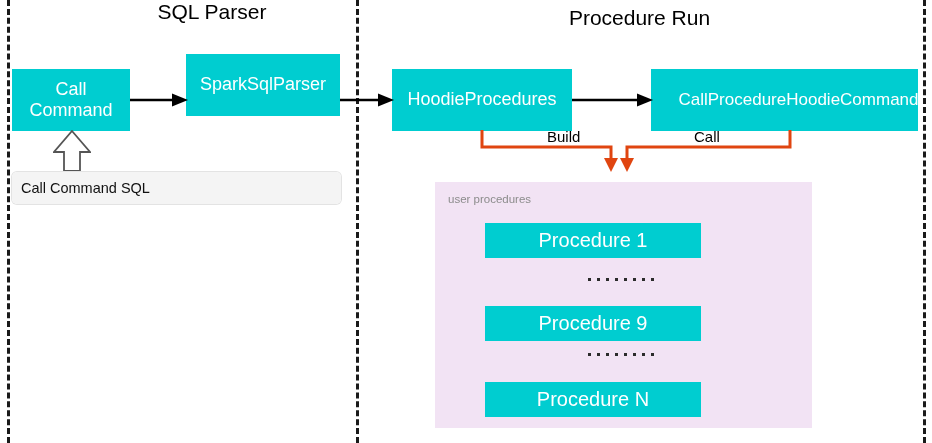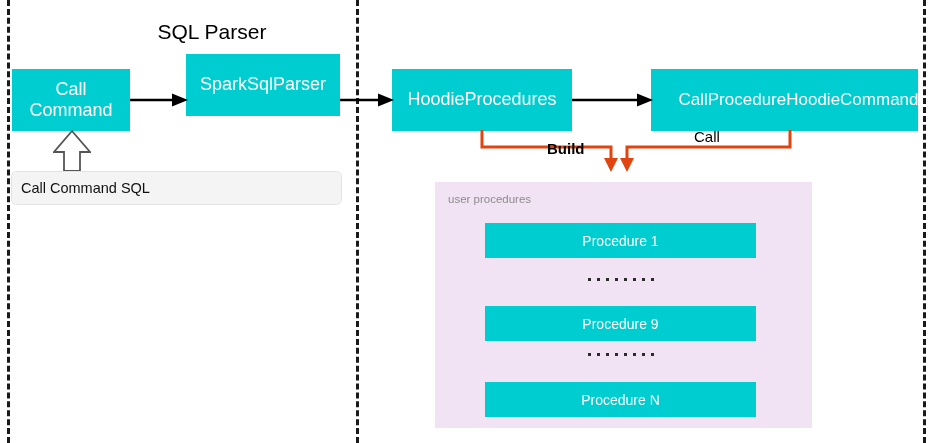--- a/index.html
+++ b/index.html
@@ -32,21 +32,21 @@
   #divider-right  { left: 923px; }
 
   
   .section-title {
     position: absolute;
     font-size: 21px;
     color: #000000;
     white-space: nowrap;
     text-align: center;
   }
-  #title-sql-parser    { left: 0px;   top: 20px;  width: 424px; }
+  #title-sql-parser    { left: 0px;   top: 0;  width: 424px; }
   #title-procedure-run { left: 356px; top: 6px;  width: 567px; }
 
   
   .box {
     position: absolute;
     background: #00cdd0;
     color: #ffffff;
     display: flex;
     align-items: center;
     justify-content: center;
@@ -123,21 +123,21 @@
     top: 125px;
     width: 340px;
     height: 52px;
   }
   .orange-label {
     position: absolute;
     font-size: 15px;
     color: #000000;
     white-space: nowrap;
   }
-  #label-build { left: 547px; top: 140px; font-weight: bold; }
+  #label-build { left: 547px; top: 128px; }
   #label-call  { left: 694px; top: 128px; }
 
   
   #user-procedures-panel {
     position: absolute;
     left: 435px;
     top: 182px;
     width: 377px;
     height: 246px;
     background: #f2e3f4;
@@ -145,25 +145,25 @@
   #user-procedures-label {
     position: absolute;
     left: 13px;
     top: 11px;
     font-size: 11.5px;
     color: #8c8c8c;
   }
   .procedure-box {
     position: absolute;
     left: 50px;
-    width: 271px;
+    width: 216px;
     height: 35px;
     background: #00cdd0;
     color: #ffffff;
-    font-size: 14px;
+    font-size: 20px;
     display: flex;
     align-items: center;
     justify-content: center;
     text-align: center;
   }
   #procedure-box-0 { top: 41px; }
   #procedure-box-1 { top: 124px; }
   #procedure-box-2 { top: 200px; }
 
   .dots-separator {
@@ -188,20 +188,21 @@
 </head>
 <body>
 
 <div id="canvas">
 
   <div class="divider" id="divider-left"></div>
   <div class="divider" id="divider-middle"></div>
   <div class="divider" id="divider-right"></div>
 
   <div class="section-title" id="title-sql-parser">SQL Parser</div>
+  <div class="section-title" id="title-procedure-run">Procedure Run</div>
 
   <div class="box" id="box-call-command">
     <span>Call<br>Command</span>
   </div>
 
   <div class="box" id="box-spark-sql-parser">SparkSqlParser</div>
 
   <div class="box" id="box-hoodie-procedures">HoodieProcedures</div>
 
   <div class="box" id="box-call-procedure-hoodie-command">CallProcedureHoodieCommand</div>

